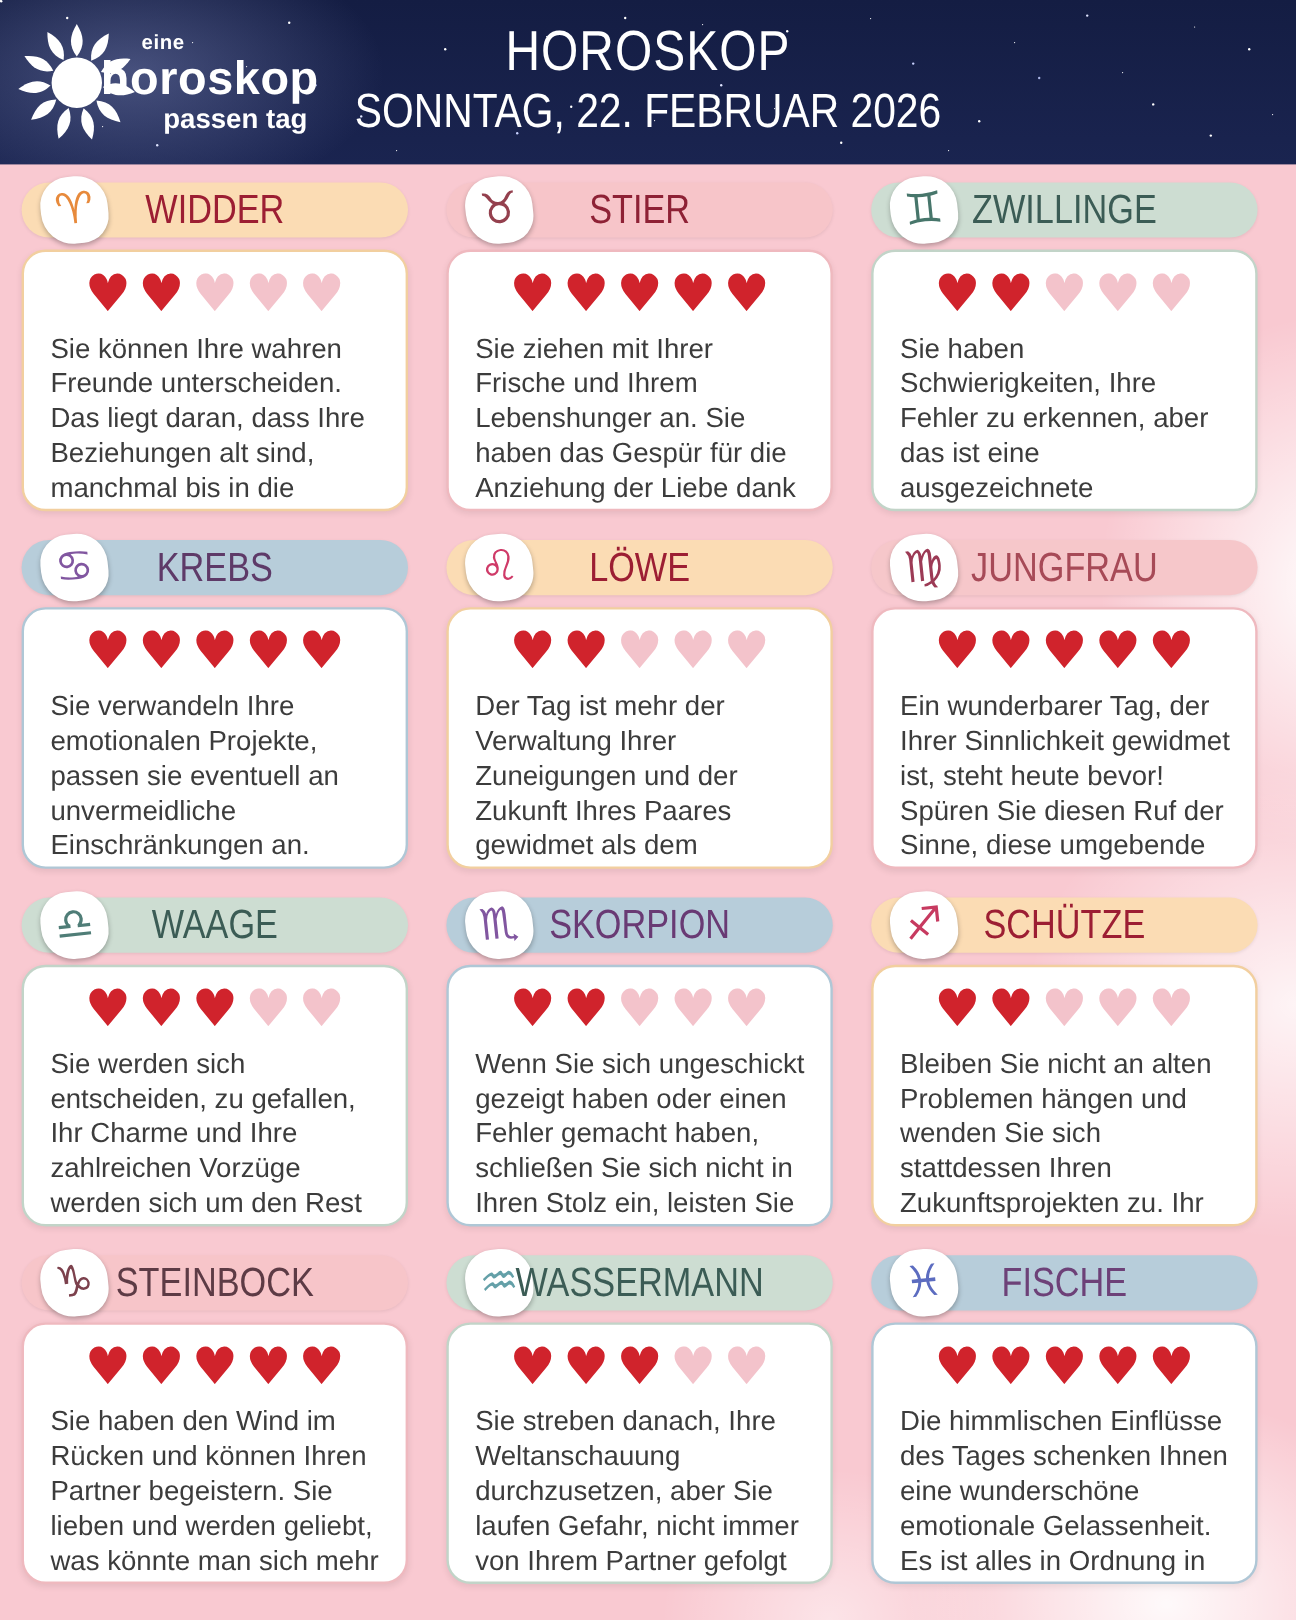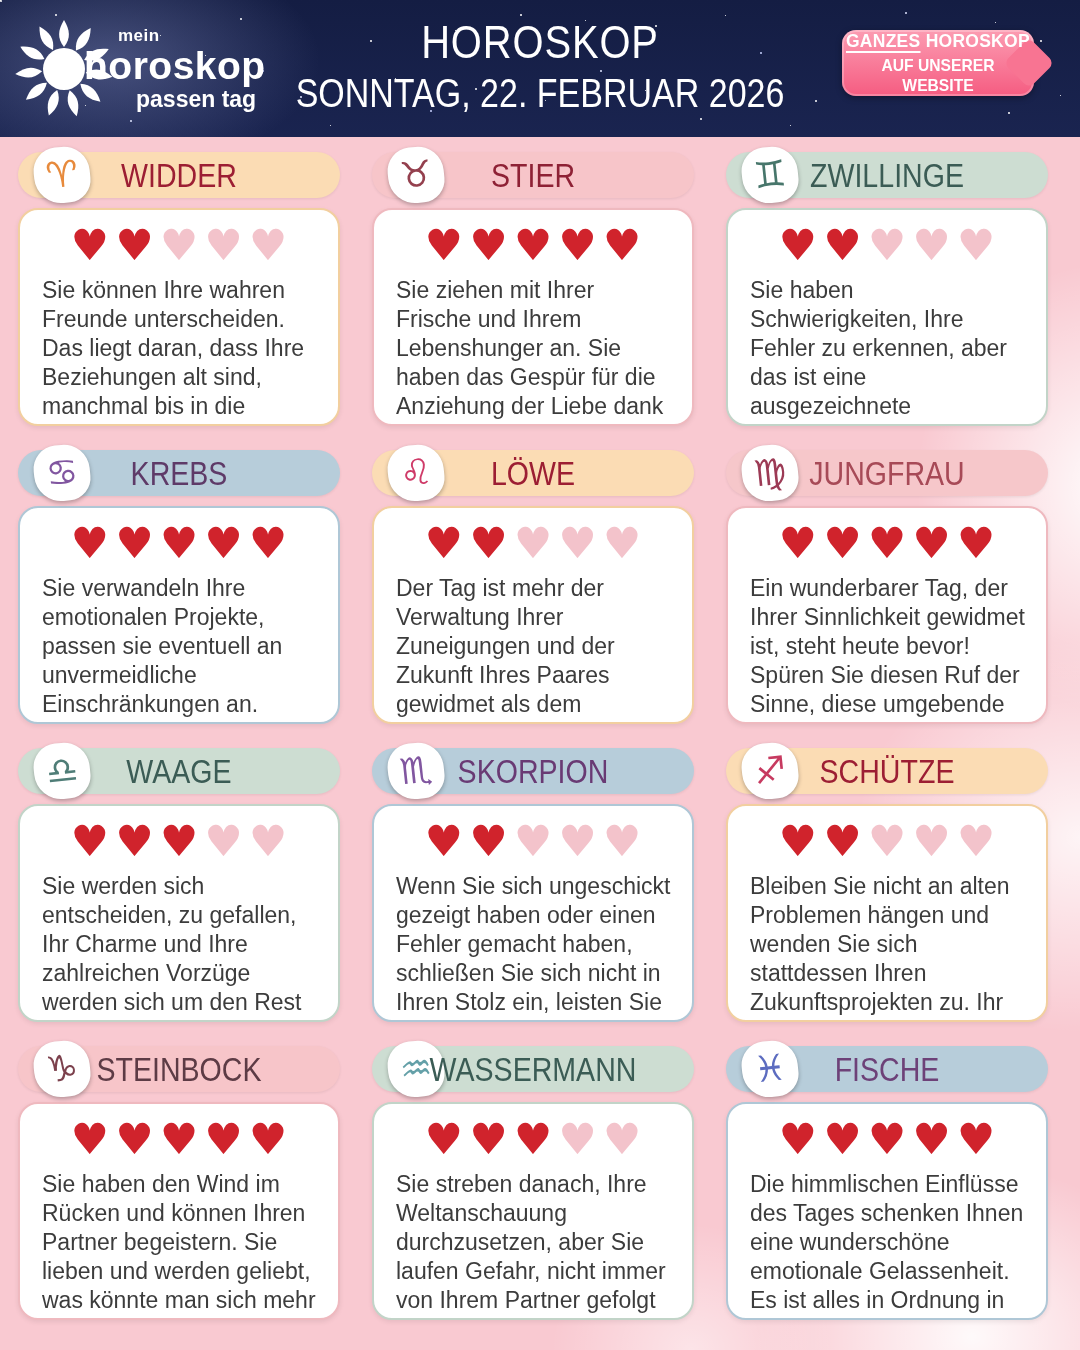--- a/index.html
+++ b/index.html
@@ -113,35 +113,31 @@
             <path d="M50 1 C56 11 57 19 50 28 C43 19 44 11 50 1 Z" transform="rotate(165 50 50)"></path>
             <path d="M50 1 C56 11 57 19 50 28 C43 19 44 11 50 1 Z" transform="rotate(198 50 50)"></path>
             <path d="M50 1 C56 11 57 19 50 28 C43 19 44 11 50 1 Z" transform="rotate(231 50 50)"></path>
             <path d="M50 1 C56 11 57 19 50 28 C43 19 44 11 50 1 Z" transform="rotate(264 50 50)"></path>
             <path d="M50 1 C56 11 57 19 50 28 C43 19 44 11 50 1 Z" transform="rotate(297 50 50)"></path>
             <path d="M50 1 C56 11 57 19 50 28 C43 19 44 11 50 1 Z" transform="rotate(330 50 50)"></path>
           </g>
         </g>
       </svg>
       <span class="logo-text">
-        <span class="logo-mein">mein</span>
+        <span class="logo-mein">eine</span>
         <span class="logo-horoskop">horoskop</span>
         <span class="logo-jedentag">passen tag</span>
       </span>
     </div>
 
     <div class="title-block">
       <h1>HOROSKOP</h1>
       <h2>SONNTAG, 22. FEBRUAR 2026</h2>
     </div>
 
-    <a class="cta">
-      <span class="cta-line1"><span class="u">GANZES</span>&nbsp;<span>HOROSKOP</span></span>
-      <span class="cta-line2">AUF UNSERER WEBSITE</span>
-    </a>
   </header>
 
   <main class="grid" id="grid">
   <section class="cell">
     <div class="band" style="background: rgb(251, 220, 180);">
       <span class="sticker">
             <span class="glyph" style="color: rgb(231, 138, 60);">♈</span>
           </span>
       <span class="sign-title" style="color: rgb(156, 30, 51);">WIDDER</span>
     </div>

